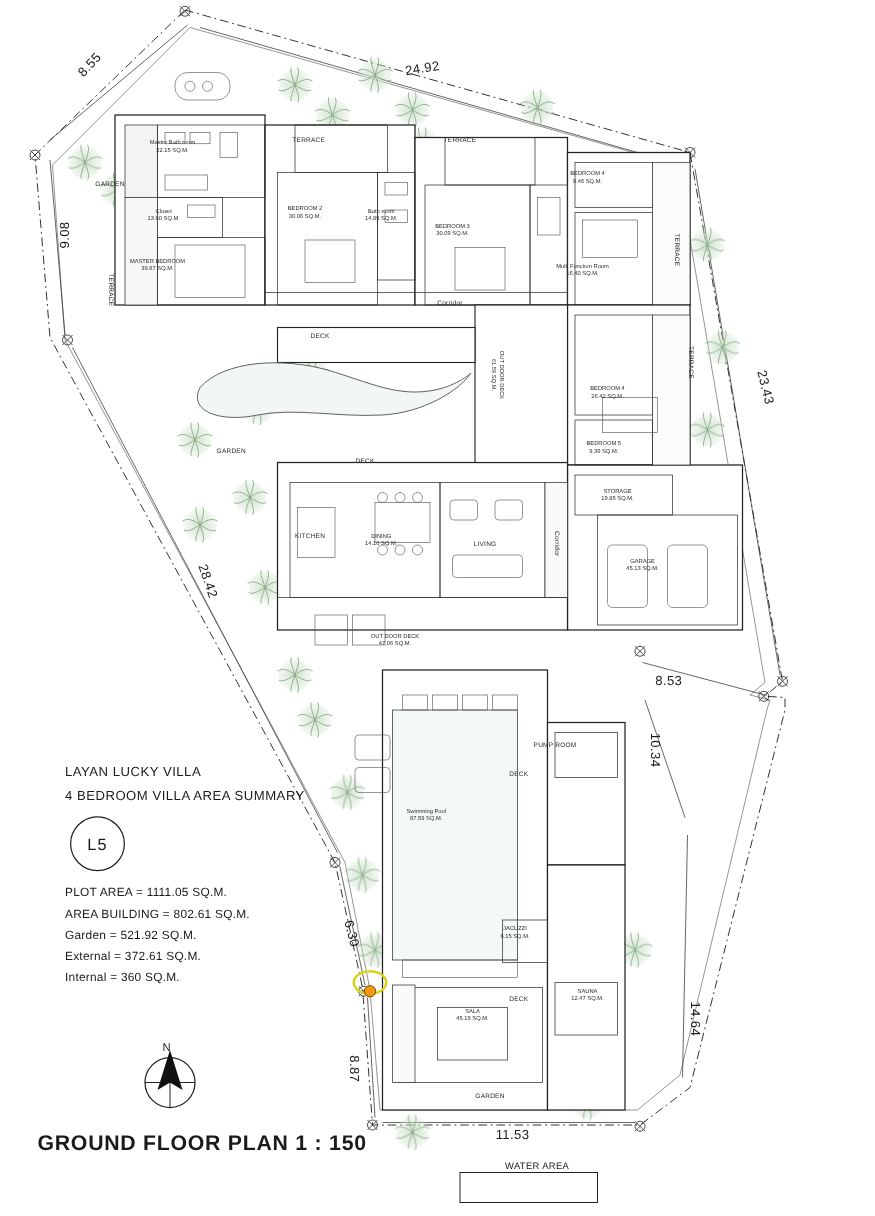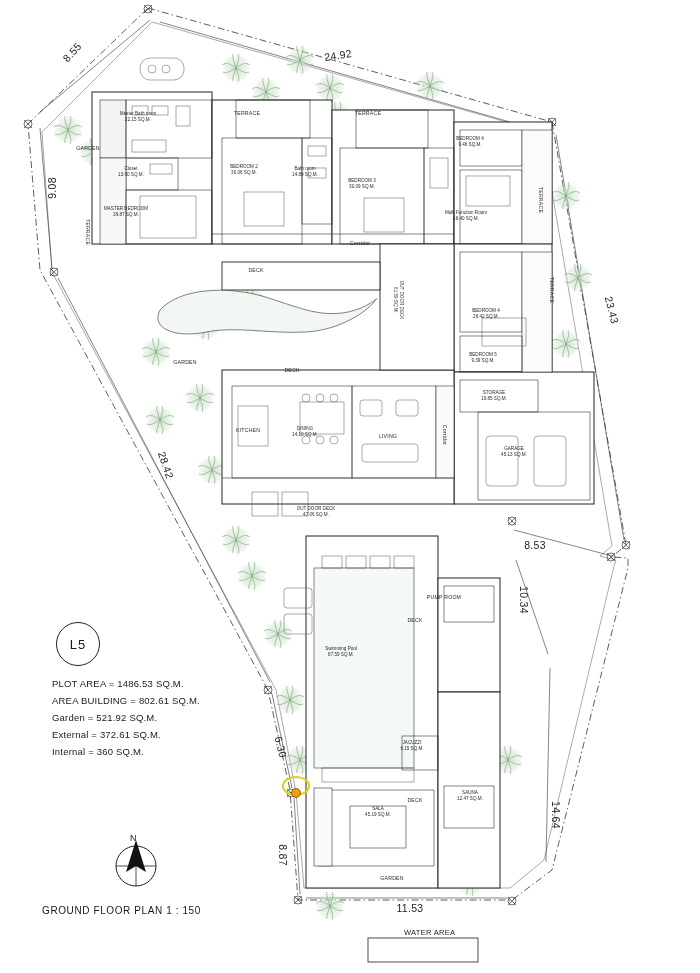--- a/index.html
+++ b/index.html
@@ -18,21 +18,21 @@
   .roomcap{font-size:5.2px;color:#2a2a2a;text-align:center;line-height:1.3;letter-spacing:.2px;}
   .summary{position:absolute;left:52px;top:612px;width:230px;}
   .summary .t1{font-size:10.5px;letter-spacing:.4px;margin-bottom:7px;}
   .summary .t2{font-size:10.5px;letter-spacing:.4px;}
   .summary .line{font-size:9.5px;margin-top:6px;letter-spacing:.2px;}
   .circle{
     width:42px;height:42px;border:1.3px solid #222;border-radius:50%;
     display:flex;align-items:center;justify-content:center;
     font-size:13px;letter-spacing:1px;margin:10px 0 12px 4px;
   }
-  .footer{position:absolute;left:42px;top:905px;font-size:10px;letter-spacing:.6px;}
+  .footer{position:absolute;left:30px;top:905px;font-size:17px;letter-spacing:.6px;font-weight:bold;}
   .northlbl{position:absolute;left:130px;top:833px;font-size:9px;}
   .waterflow{position:absolute;left:404px;top:928px;font-size:7.5px;letter-spacing:.3px;}
 </style>
 </head>
 <body>
 
 <svg id="plan" viewBox="0 0 700 973">
   <defs>
     <pattern id="hatch" width="4" height="4" patternTransform="rotate(45)" patternUnits="userSpaceOnUse">
       <line x1="0" y1="0" x2="0" y2="4" stroke="#9aa79a" stroke-width="0.5"></line>
@@ -404,22 +404,24 @@
     </div>
     <div class="lbl roomcap" style="left: 392px; top: 878px; width: 36px; transform: translate(-50%, -50%) rotate(0deg);">
       <div>GARDEN</div>
     </div>
     <div class="lbl roomcap" style="left: 88px; top: 232px; width: 34px; transform: translate(-50%, -50%) rotate(90deg);">
       <div>TERRACE</div>
     </div>
   </div>
 
 <div class="summary">
+  <div class="t1">LAYAN LUCKY VILLA</div>
+  <div class="t2">4 BEDROOM VILLA AREA SUMMARY</div>
   <div class="circle">L5</div>
-  <div class="line">PLOT AREA = 1486.53 SQ.M.</div>
+  <div class="line">PLOT AREA = 1111.05 SQ.M.</div>
   <div class="line">AREA BUILDING  = 802.61 SQ.M.</div>
   <div class="line">Garden = 521.92 SQ.M.</div>
   <div class="line">External  = 372.61 SQ.M.</div>
   <div class="line">Internal  = 360 SQ.M.</div>
 </div>
 
 <div class="northlbl">N</div>
 <div class="waterflow">WATER AREA</div>
 <div class="footer">GROUND FLOOR PLAN  1 : 150</div>
 

